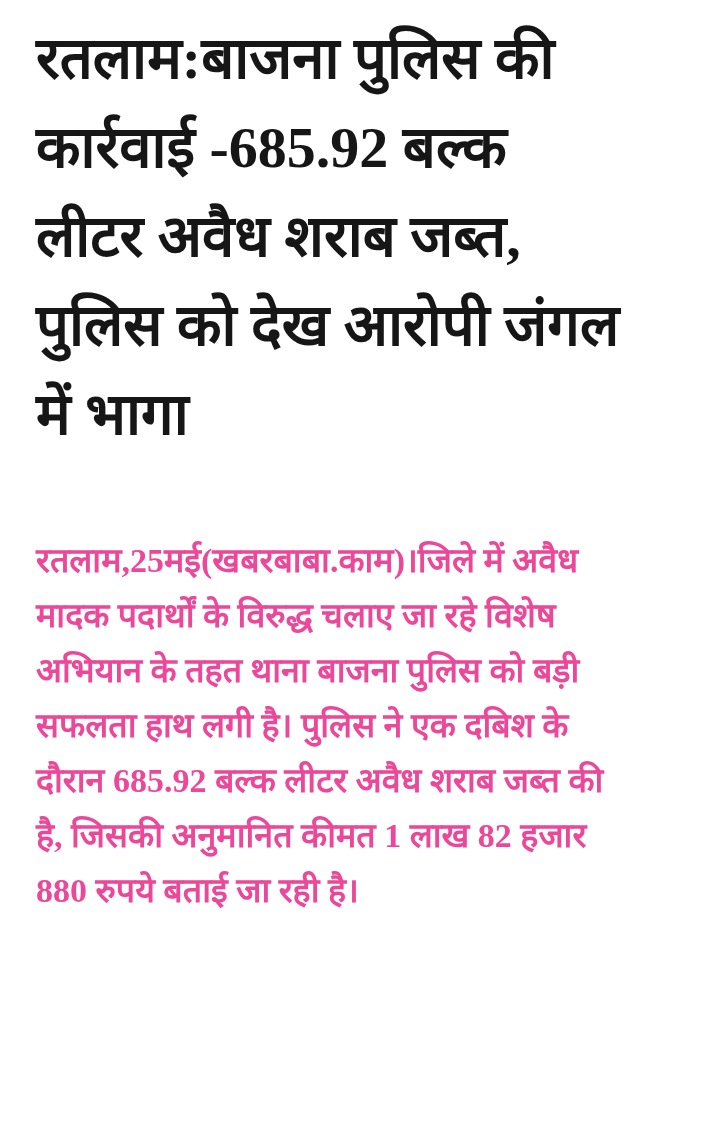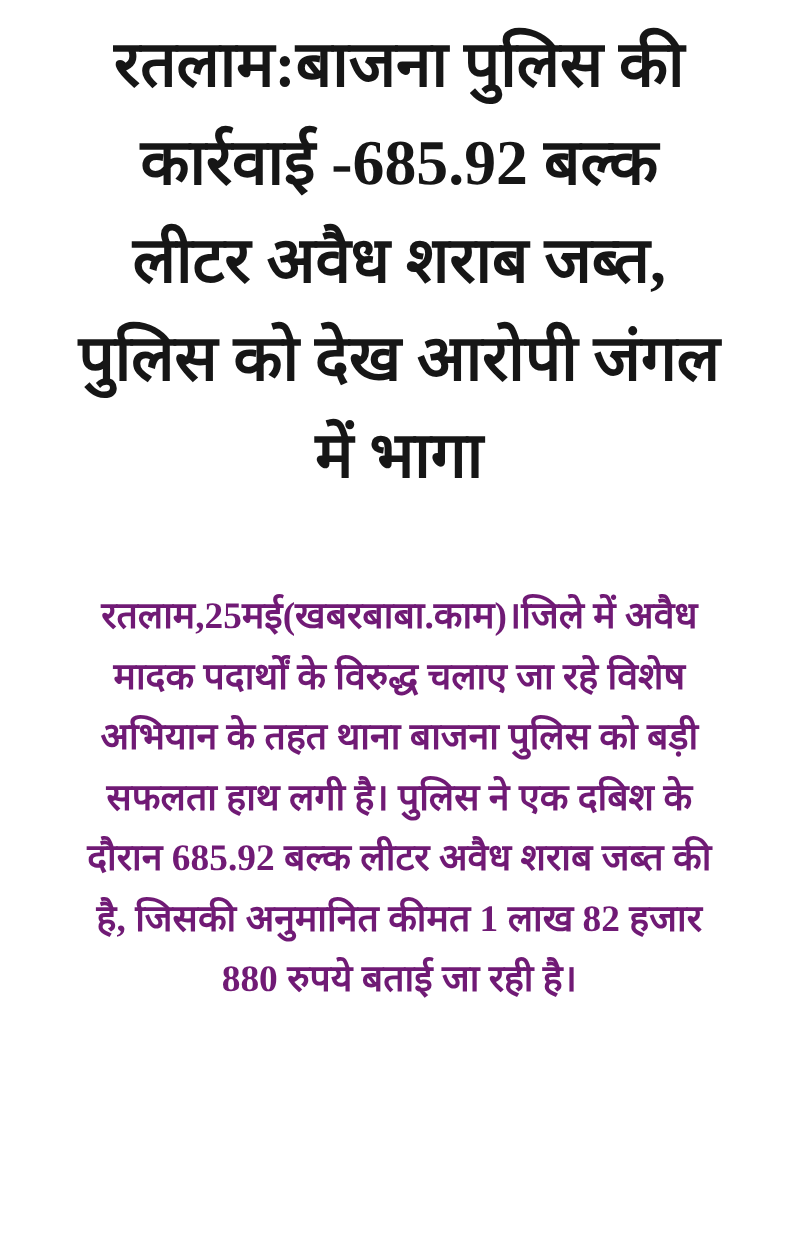--- a/index.html
+++ b/index.html
@@ -10,37 +10,36 @@
   .page {
     position: relative;
     width: 720px;
     height: 1126px;
     background: #ffffff;
     overflow: hidden;
     font-family: "Liberation Serif", "DejaVu Serif", serif;
     color: #1b1b1b;
     box-sizing: border-box;
     padding: 0 30px 0 36px;
-    text-align: center;
   }
   .headline {
     margin: 14px 0 0 0;
     font-size: 58px;
     line-height: 89px;
     font-weight: 700;
     white-space: pre-line;
     letter-spacing: 0;
     color: #161616;
   }
   .para {
     font-size: 34px;
     line-height: 55px;
     font-weight: 700;
     white-space: pre-line;
-    color: #701a75;
+    color: #ec4899;
     margin: 0;
   }
   .para-1 {
     margin-top: 74px;
   }
   .para-2 {
     margin-top: 56px;
   }
 </style>
 </head>

